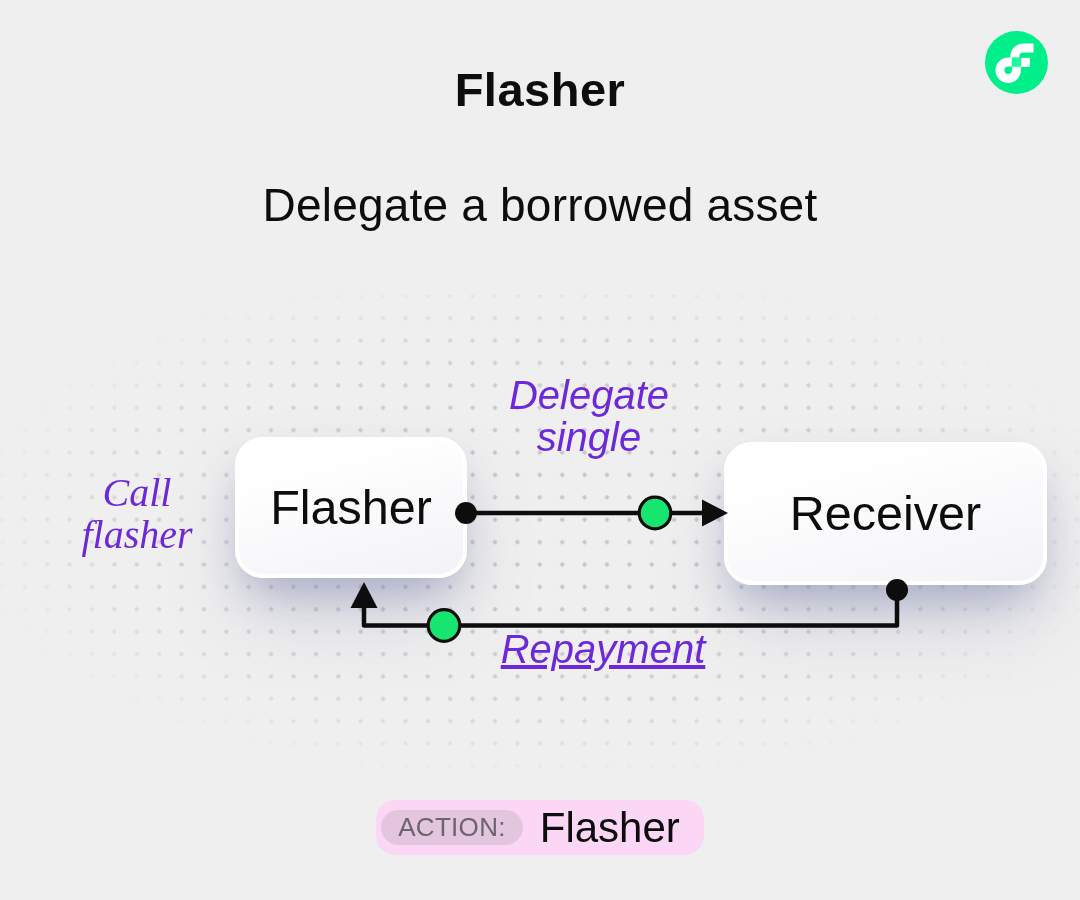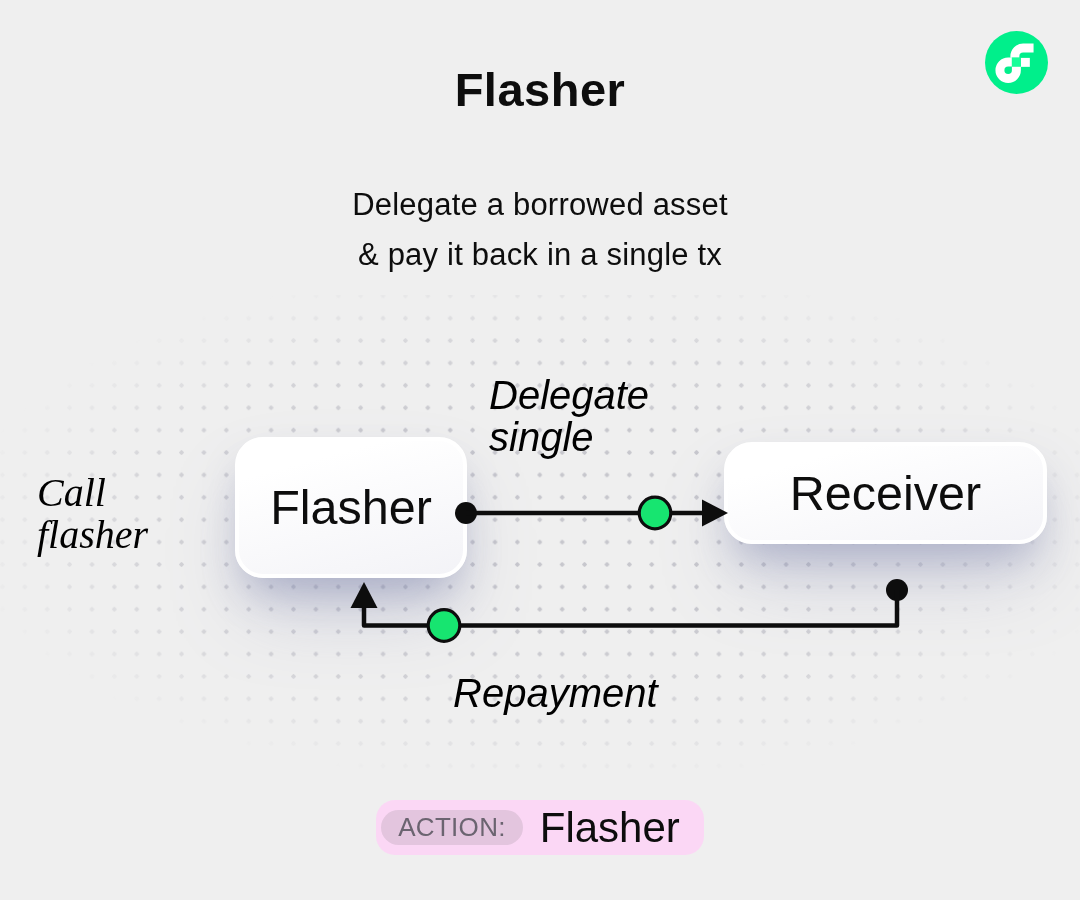--- a/index.html
+++ b/index.html
@@ -44,21 +44,21 @@
     top: 31px;
     width: 63px;
     height: 63px;
   }
   .subtitle {
     position: absolute;
     top: 180px;
     left: 0;
     width: 100%;
     text-align: center;
-    font-size: 31px;
+    font-size: 46px;
     font-weight: 400;
     line-height: 50px;
     letter-spacing: 0.2px;
   }
   .dots {
     position: absolute;
     left: 0px;
     top: 295px;
     width: 1080px;
     height: 490px;
@@ -76,38 +76,39 @@
     background: linear-gradient(165deg, #ffffff 20%, #f3f3f7 100%);
     border: 4px solid #ffffff;
     border-radius: 28px;
     box-shadow: 0 22px 40px -10px var(--box-shadow), 0 42px 80px -18px rgba(128,133,175,0.38);
     font-size: 48.5px;
     line-height: 55px;
     text-align: center;
     color: var(--ink);
   }
   .node-flasher { left: 235px; top: 437px; width: 232px; height: 141px; }
-  .node-receiver { left: 724px; top: 442px; width: 323px; height: 102px; }
+  .node-receiver { left: 724px; top: 442px; width: 323px; height: 143px; }
   .edges {
     position: absolute;
     left: 0; top: 0;
     width: 1080px;
     height: 900px;
     pointer-events: none;
   }
   .flow-label {
     position: absolute;
     font-style: italic;
     font-size: 40px;
     line-height: 42px;
-    color: #000000;
+    text-align: center;
+    color: #6d28d9;
   }
   .label-call { left: 37px; top: 472px; width: 200px; font-family: Liberation Serif, serif; }
   .label-delegate { left: 489px; top: 374px; width: 200px; }
-  .label-repayment { left: 453px; top: 672px; width: 300px; }
+  .label-repayment { left: 453px; top: 628px; width: 300px; text-decoration: underline; }
   .action-bar {
     position: absolute;
     left: 0;
     top: 800px;
     width: 100%;
     display: flex;
     justify-content: center;
   }
   .action-pill {
     display: inline-flex;
@@ -144,21 +145,20 @@
   <svg class="logo" viewBox="0 0 2500 2500" aria-hidden="true">
     <circle cx="1250" cy="1250" r="1250" fill="#00EF8B"></circle>
     <path fill="#FFFFFF" d="M1779.17 1066.84h-355.91v355.91h355.91z"></path>
     <path fill="#FFFFFF" d="M1067.35 1559.16a148.45 148.45 0 1 1-148.45-148.45h148.45v-355.9H918.9a504.36 504.36 0 1 0 504.36 504.35v-148.45h-355.91z"></path>
     <path fill="#FFFFFF" d="M1511.86 854.92h415.29V499.01h-415.3a504.93 504.93 0 0 0-504.35 504.36v62.57h355.91v-62.57a148.62 148.62 0 0 1 148.45-148.45z"></path>
     <path fill="#16FF99" d="M1067.35 1410.71h355.91v-355.9h-355.9z"></path>
   </svg>
 
   <div class="subtitle">
     <div>Delegate a borrowed asset</div>
-    <div>&amp; pay it back in a single tx</div>
   </div>
 
   <div class="dots"></div>
 
   <div class="node node-flasher">
     <span>Flasher</span>
   </div>
 
   <div class="node node-receiver">
     <span>

